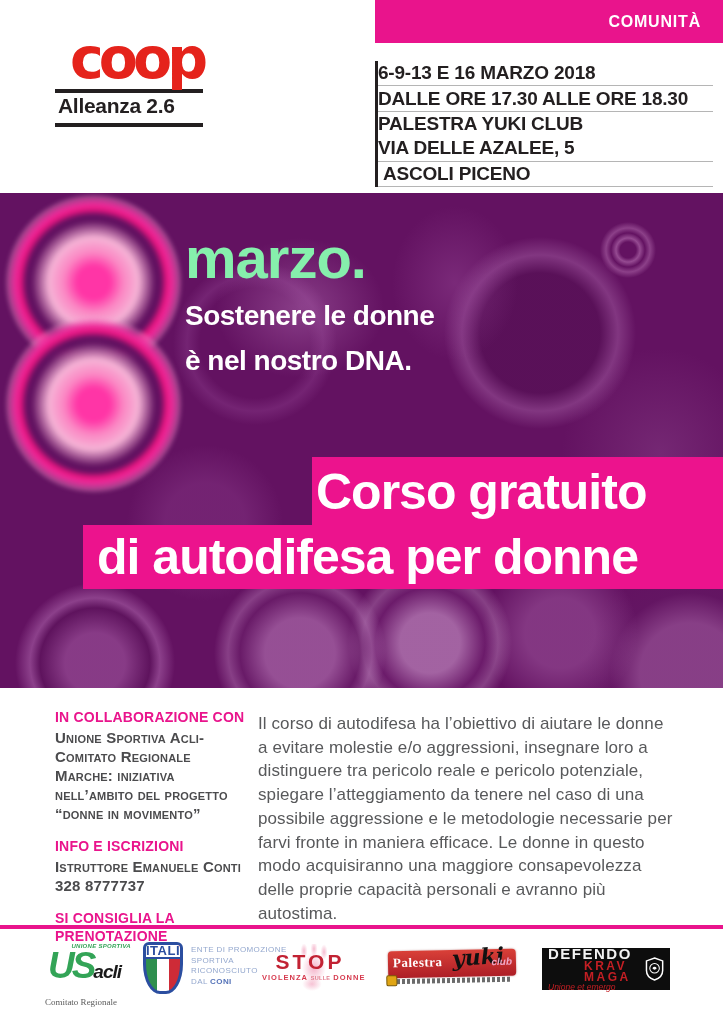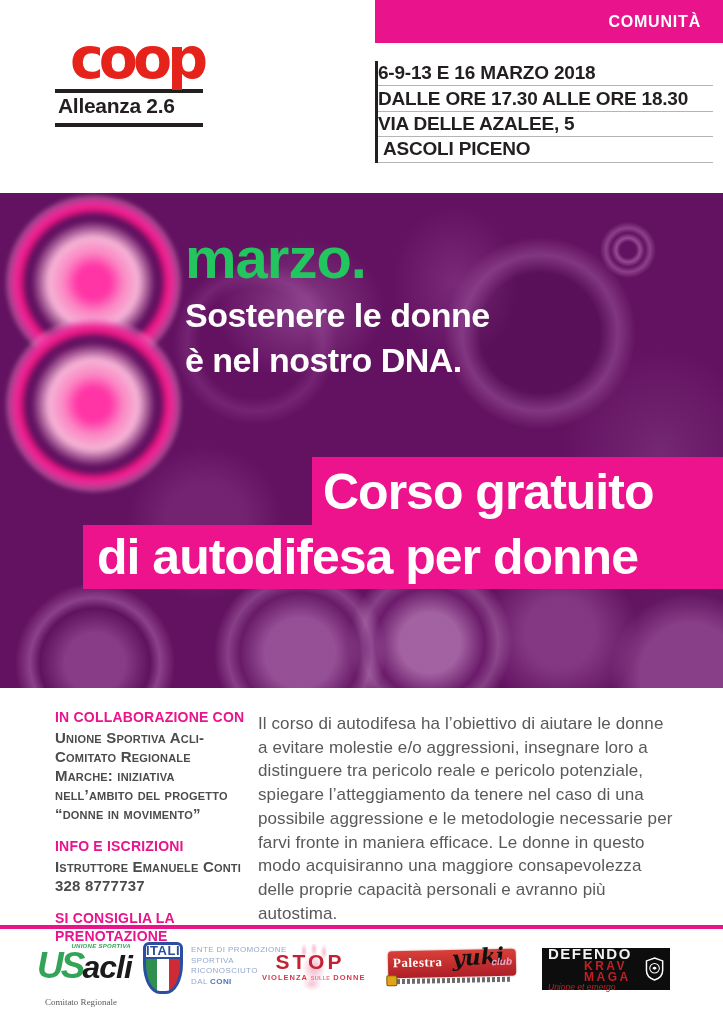--- a/index.html
+++ b/index.html
@@ -53,33 +53,33 @@
     background:radial-gradient(circle,
       #ff35a6 0%, #ff35a6 13%,
       #fb86c3 24%, #f6b3d6 36%,
       rgba(99,18,97,.92) 50%, #5f1160 54%,
       #e5147f 59%, #ee2a9a 63%,
       rgba(244,170,215,.35) 70%, rgba(244,170,215,0) 76%);
   }
   .fig8-top{left:6px;top:2px;}
   .fig8-bottom{left:6px;top:124px;}
   .marzo{
-    position:absolute;left:185px;top:36px;color:#22c55e;
+    position:absolute;left:185px;top:36px;color:#86efac;
     font-weight:bold;font-size:58px;line-height:1;letter-spacing:-1px;
   }
   .tagline{
     position:absolute;left:185px;top:100px;color:#ffffff;
-    font-weight:bold;font-size:34px;line-height:45px;letter-spacing:-0.5px;white-space:pre-line;
+    font-weight:bold;font-size:28px;line-height:45px;letter-spacing:-0.5px;white-space:pre-line;
   }
   .banner{
     position:absolute;right:0;background:#ec138d;color:#ffffff;
     font-weight:bold;font-size:50px;letter-spacing:-1px;
     display:flex;align-items:center;box-sizing:border-box;white-space:nowrap;
   }
-  .banner-1{left:312px;top:264px;height:69px;padding-left:11px;}
+  .banner-1{left:312px;top:264px;height:69px;padding-left:4px;}
   .banner-2{left:83px;top:332px;height:64px;padding-left:14px;}
   
   .details-left{position:absolute;left:55px;top:708px;width:195px;}
   .dl-heading{
     color:#e9148c;font-weight:bold;font-size:14px;line-height:18px;
     letter-spacing:.2px;white-space:pre-line;margin-bottom:2px;
   }
   .dl-body{
     color:#4b4b4d;font-weight:600;font-size:15px;line-height:19px;
     font-variant:small-caps;letter-spacing:.2px;white-space:pre-line;margin-bottom:14px;
@@ -89,21 +89,21 @@
     font-size:17px;line-height:23.7px;white-space:pre-line;letter-spacing:.1px;
   }
   
   .footer-line{position:absolute;left:0;top:925px;width:723px;height:4px;background:#e9148c;}
   .logo{position:absolute;}
   
   .logo-usacli{left:25px;top:943px;width:112px;text-align:center;}
   .usacli-top{font-size:6px;font-weight:bold;font-style:italic;color:#33a457;text-align:right;padding-right:6px;letter-spacing:.3px;}
   .usacli-main{line-height:34px;white-space:nowrap;}
   .usacli-us{color:#33a457;font-weight:800;font-style:italic;font-size:37px;letter-spacing:-3px;margin-left:7px;}
-  .usacli-acli{color:#1a1a1a;font-weight:800;font-style:italic;font-size:32px;letter-spacing:-1px;}
+  .usacli-acli{color:#1a1a1a;font-weight:800;font-style:italic;font-size:19px;letter-spacing:-1px;}
   .usacli-caption{font-family:"Liberation Serif",serif;font-size:9px;color:#5a5a5a;line-height:11px;margin-top:7px;white-space:pre-line;}
   
   .logo-coni{left:143px;top:942px;display:flex;gap:8px;align-items:flex-start;}
   .coni-shield{
     position:relative;width:40px;height:52px;border:3px solid #2b4ea0;box-sizing:border-box;
     border-radius:6px 6px 17px 17px / 6px 6px 30px 30px;overflow:hidden;
     background:linear-gradient(90deg,#2e8f4e 0 33.4%,#ffffff 33.4% 66.6%,#ce2b37 66.6% 100%);
   }
   .coni-band{
     position:absolute;top:0;left:0;right:0;height:12px;background:#ffffff;
@@ -157,20 +157,21 @@
   <div class="coop-block">
     <div class="coop-word">coop</div>
     <div class="coop-rule"></div>
     <div class="coop-sub">Alleanza 2.6</div>
     <div class="coop-rule"></div>
   </div>
 
   <div class="event-info">
     <div class="info-row ruled">6-9-13 E 16 MARZO 2018</div>
     <div class="info-row ruled">DALLE ORE 17.30 ALLE ORE 18.30</div>
+    <div class="info-row">PALESTRA YUKI CLUB</div>
     <div class="info-row ruled">VIA DELLE AZALEE, 5</div>
     <div class="info-row ruled indent">ASCOLI PICENO</div>
   </div>
 
   <div class="hero">
     <div class="hero-bg"></div>
     <div class="fig8-circle fig8-top"></div>
     <div class="fig8-circle fig8-bottom"></div>
     <div class="marzo">marzo.</div>
     <div class="tagline">Sostenere le donne

